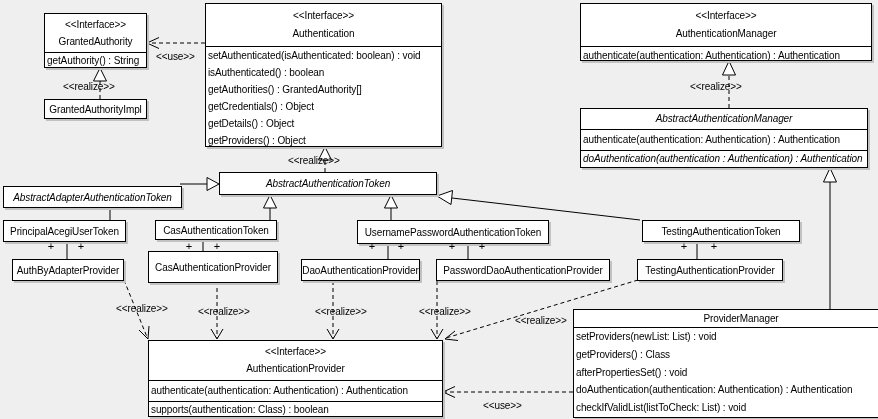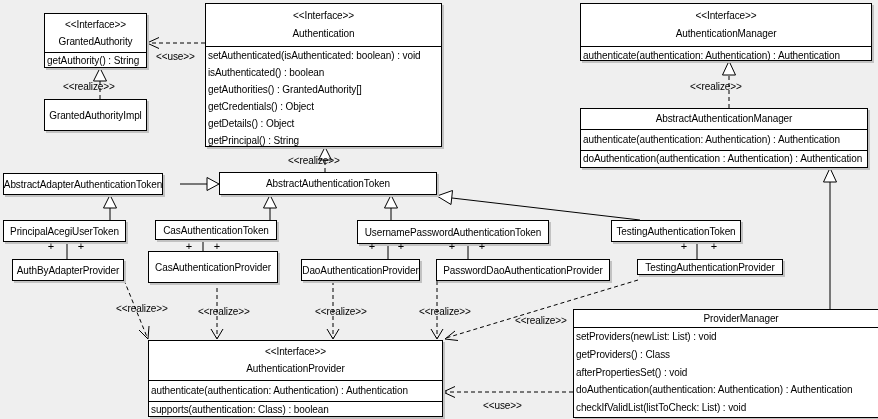--- a/index.html
+++ b/index.html
@@ -13,21 +13,21 @@
   .cls {
     position:absolute; z-index:2; background:#fff;
     border:1px solid #000; box-sizing:border-box;
     box-shadow:2px 2px 0 #c2c2c2;
   }
   .hd { border-bottom:1px solid #000; text-align:center; overflow:hidden; }
   .st,.nm { white-space:nowrap; }
   .mr { padding-left:2px; white-space:nowrap; overflow:hidden; }
   .sep { border-top:1px solid #000; }
   .one { display:flex; align-items:center; justify-content:center; white-space:nowrap; overflow:hidden; }
-  .it { }
+  .it { font-style:italic; }
   
   .b-ga .hd { height:36px; padding-top:2px; } .b-ga .st,.b-ga .nm { line-height:17px; }
   .b-ga .mr { line-height:16px; }
   .b-auth .hd { height:39px; padding-top:3px; } .b-auth .st,.b-auth .nm { line-height:18px; }
   .b-auth .mr { height:17px; line-height:17px; }
   .b-am .hd { height:39px; padding-top:3px; } .b-am .st,.b-am .nm { line-height:18px; }
   .b-am .mr { line-height:16px; padding-top:1px; }
   .b-aam .nm1 { height:20px; line-height:20px; text-align:center; }
   .b-aam .mr1 { height:20px; line-height:20px; }
   .b-aam .mr2 { height:16px; line-height:15px; }
@@ -126,85 +126,85 @@
   </svg>
 
   <div class="cls b-ga" style="left:44px;top:13px;width:103px;height:55px">
     <div class="hd">
       <div class="st">&lt;&lt;Interface&gt;&gt;</div>
       <div class="nm">GrantedAuthority</div>
     </div>
     <div class="mr">getAuthority() : String</div>
   </div>
 
-  <div class="cls one" style="left:44px;top:99px;width:103px;height:32px">
+  <div class="cls one" style="left:44px;top:99px;width:103px;height:20px">
     <span class="nm">GrantedAuthorityImpl</span>
   </div>
 
   <div class="cls b-auth" style="left:205px;top:3px;width:237px;height:144px">
     <div class="hd">
       <div class="st">&lt;&lt;Interface&gt;&gt;</div>
       <div class="nm">Authentication</div>
     </div>
     <div class="mr">setAuthenticated(isAuthenticated: boolean) : void</div>
     <div class="mr">isAuthenticated() : boolean</div>
     <div class="mr">getAuthorities() : GrantedAuthority[]</div>
     <div class="mr">getCredentials() : Object</div>
     <div class="mr">getDetails() : Object</div>
-    <div class="mr">getPrincipal() : String</div>
+    <div class="mr">getProviders() : Object</div>
   </div>
 
   <div class="cls b-am" style="left:580px;top:3px;width:292px;height:58px">
     <div class="hd">
       <div class="st">&lt;&lt;Interface&gt;&gt;</div>
       <div class="nm">AuthenticationManager</div>
     </div>
     <div class="mr">authenticate(authentication: Authentication) : Authentication</div>
   </div>
 
   <div class="cls b-aam" style="left:580px;top:108px;width:288px;height:60px">
     <div class="nm1 it">AbstractAuthenticationManager</div>
     <div class="mr mr1 sep">authenticate(authentication: Authentication) : Authentication</div>
     <div class="mr mr2 sep it">doAuthentication(authentication : Authentication) : Authentication</div>
   </div>
 
-  <div class="cls one" style="left:3px;top:173px;width:160px;height:22px">
+  <div class="cls one" style="left:3px;top:186px;width:179px;height:22px">
     <span class="nm it">AbstractAdapterAuthenticationToken</span>
   </div>
 
   <div class="cls one" style="left:219px;top:172px;width:218px;height:23px">
     <span class="nm it">AbstractAuthenticationToken</span>
   </div>
 
   <div class="cls one" style="left:3px;top:220px;width:123px;height:22px">
     <span class="nm">PrincipalAcegiUserToken</span>
   </div>
   <div class="cls one" style="left:155px;top:220px;width:122px;height:20px">
     <span class="nm">CasAuthenticationToken</span>
   </div>
   <div class="cls one" style="left:357px;top:220px;width:192px;height:24px">
     <span class="nm">UsernamePasswordAuthenticationToken</span>
   </div>
-  <div class="cls one" style="left:611px;top:220px;width:130px;height:22px">
+  <div class="cls one" style="left:642px;top:220px;width:158px;height:22px">
     <span class="nm">TestingAuthenticationToken</span>
   </div>
 
   <div class="cls one" style="left:12px;top:259px;width:112px;height:22px">
     <span class="nm">AuthByAdapterProvider</span>
   </div>
   <div class="cls one" style="left:148px;top:251px;width:130px;height:32px">
     <span class="nm">CasAuthenticationProvider</span>
   </div>
   <div class="cls one" style="left:301px;top:259px;width:119px;height:22px">
     <span class="nm">DaoAuthenticationProvider</span>
   </div>
   <div class="cls one" style="left:436px;top:259px;width:174px;height:22px">
     <span class="nm">PasswordDaoAuthenticationProvider</span>
   </div>
-  <div class="cls one" style="left:637px;top:259px;width:146px;height:16px">
+  <div class="cls one" style="left:637px;top:259px;width:146px;height:22px">
     <span class="nm">TestingAuthenticationProvider</span>
   </div>
 
   <div class="cls b-ap" style="left:148px;top:340px;width:295px;height:77px">
     <div class="hd">
       <div class="st">&lt;&lt;Interface&gt;&gt;</div>
       <div class="nm">AuthenticationProvider</div>
     </div>
     <div class="mr mr1">authenticate(authentication: Authentication) : Authentication</div>
     <div class="mr mr2 sep">supports(authentication: Class) : boolean</div>

